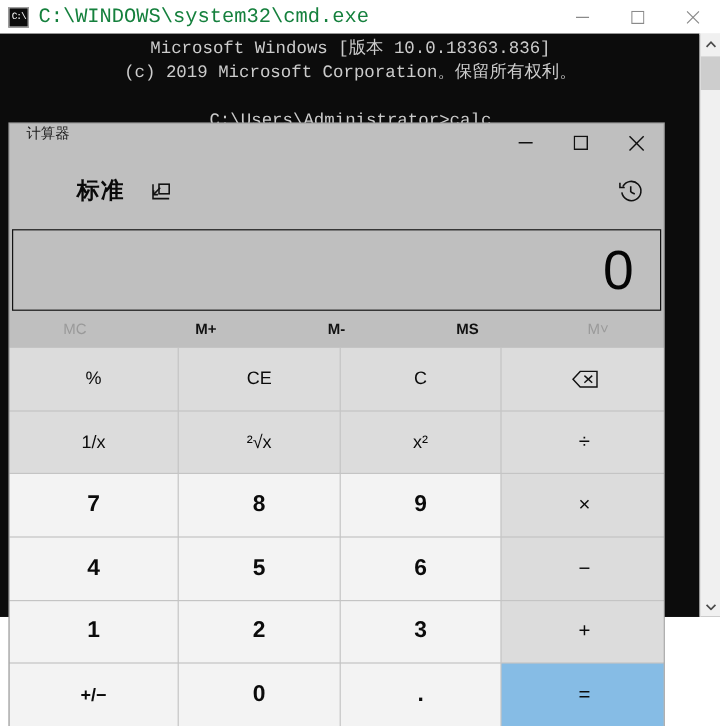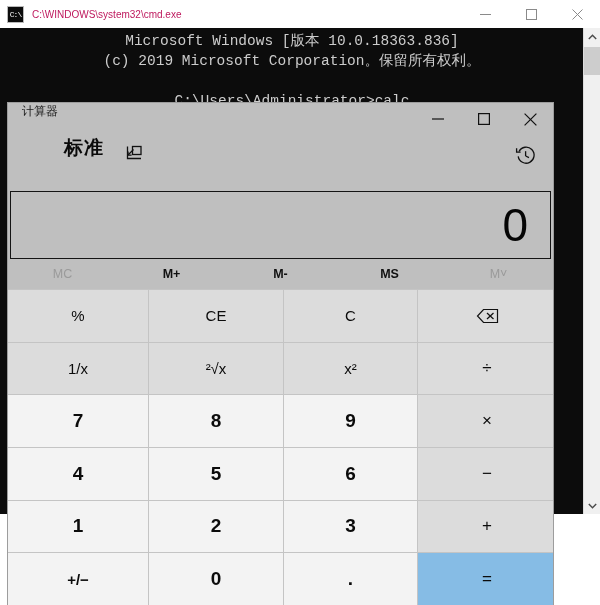--- a/index.html
+++ b/index.html
@@ -46,23 +46,23 @@
     box-sizing: border-box;
     color: #ffffff;
     font-family: "Liberation Mono", monospace;
     font-size: 8px;
     line-height: 15px;
     text-align: center;
     letter-spacing: -1px;
     overflow: hidden;
   }
   #cmd-title {
-    font-size: 10px;
-    color: #be185d;
-    font-family: Liberation Sans, sans-serif;
+    font-size: 17px;
+    color: #15803d;
+    font-family: Liberation Mono, monospace;
     white-space: nowrap;
   }
   .cmd-ctrls {
     position: absolute;
     right: 0; top: 0;
     height: 28px;
     display: flex;
   }
   .cmd-ctrl {
     width: 46px;
@@ -160,21 +160,21 @@
     height: 32px;
     display: flex;
     align-items: center;
     justify-content: center;
   }
 
   #calc-navbar {
     height: 48px;
     flex: none;
     display: flex;
-    align-items: flex-start;
+    align-items: center;
     position: relative;
   }
   #hamburger-btn {
     width: 40px;
     height: 40px;
     margin-left: 8px;
     display: flex;
     align-items: center;
     justify-content: center;
     flex-direction: column;

